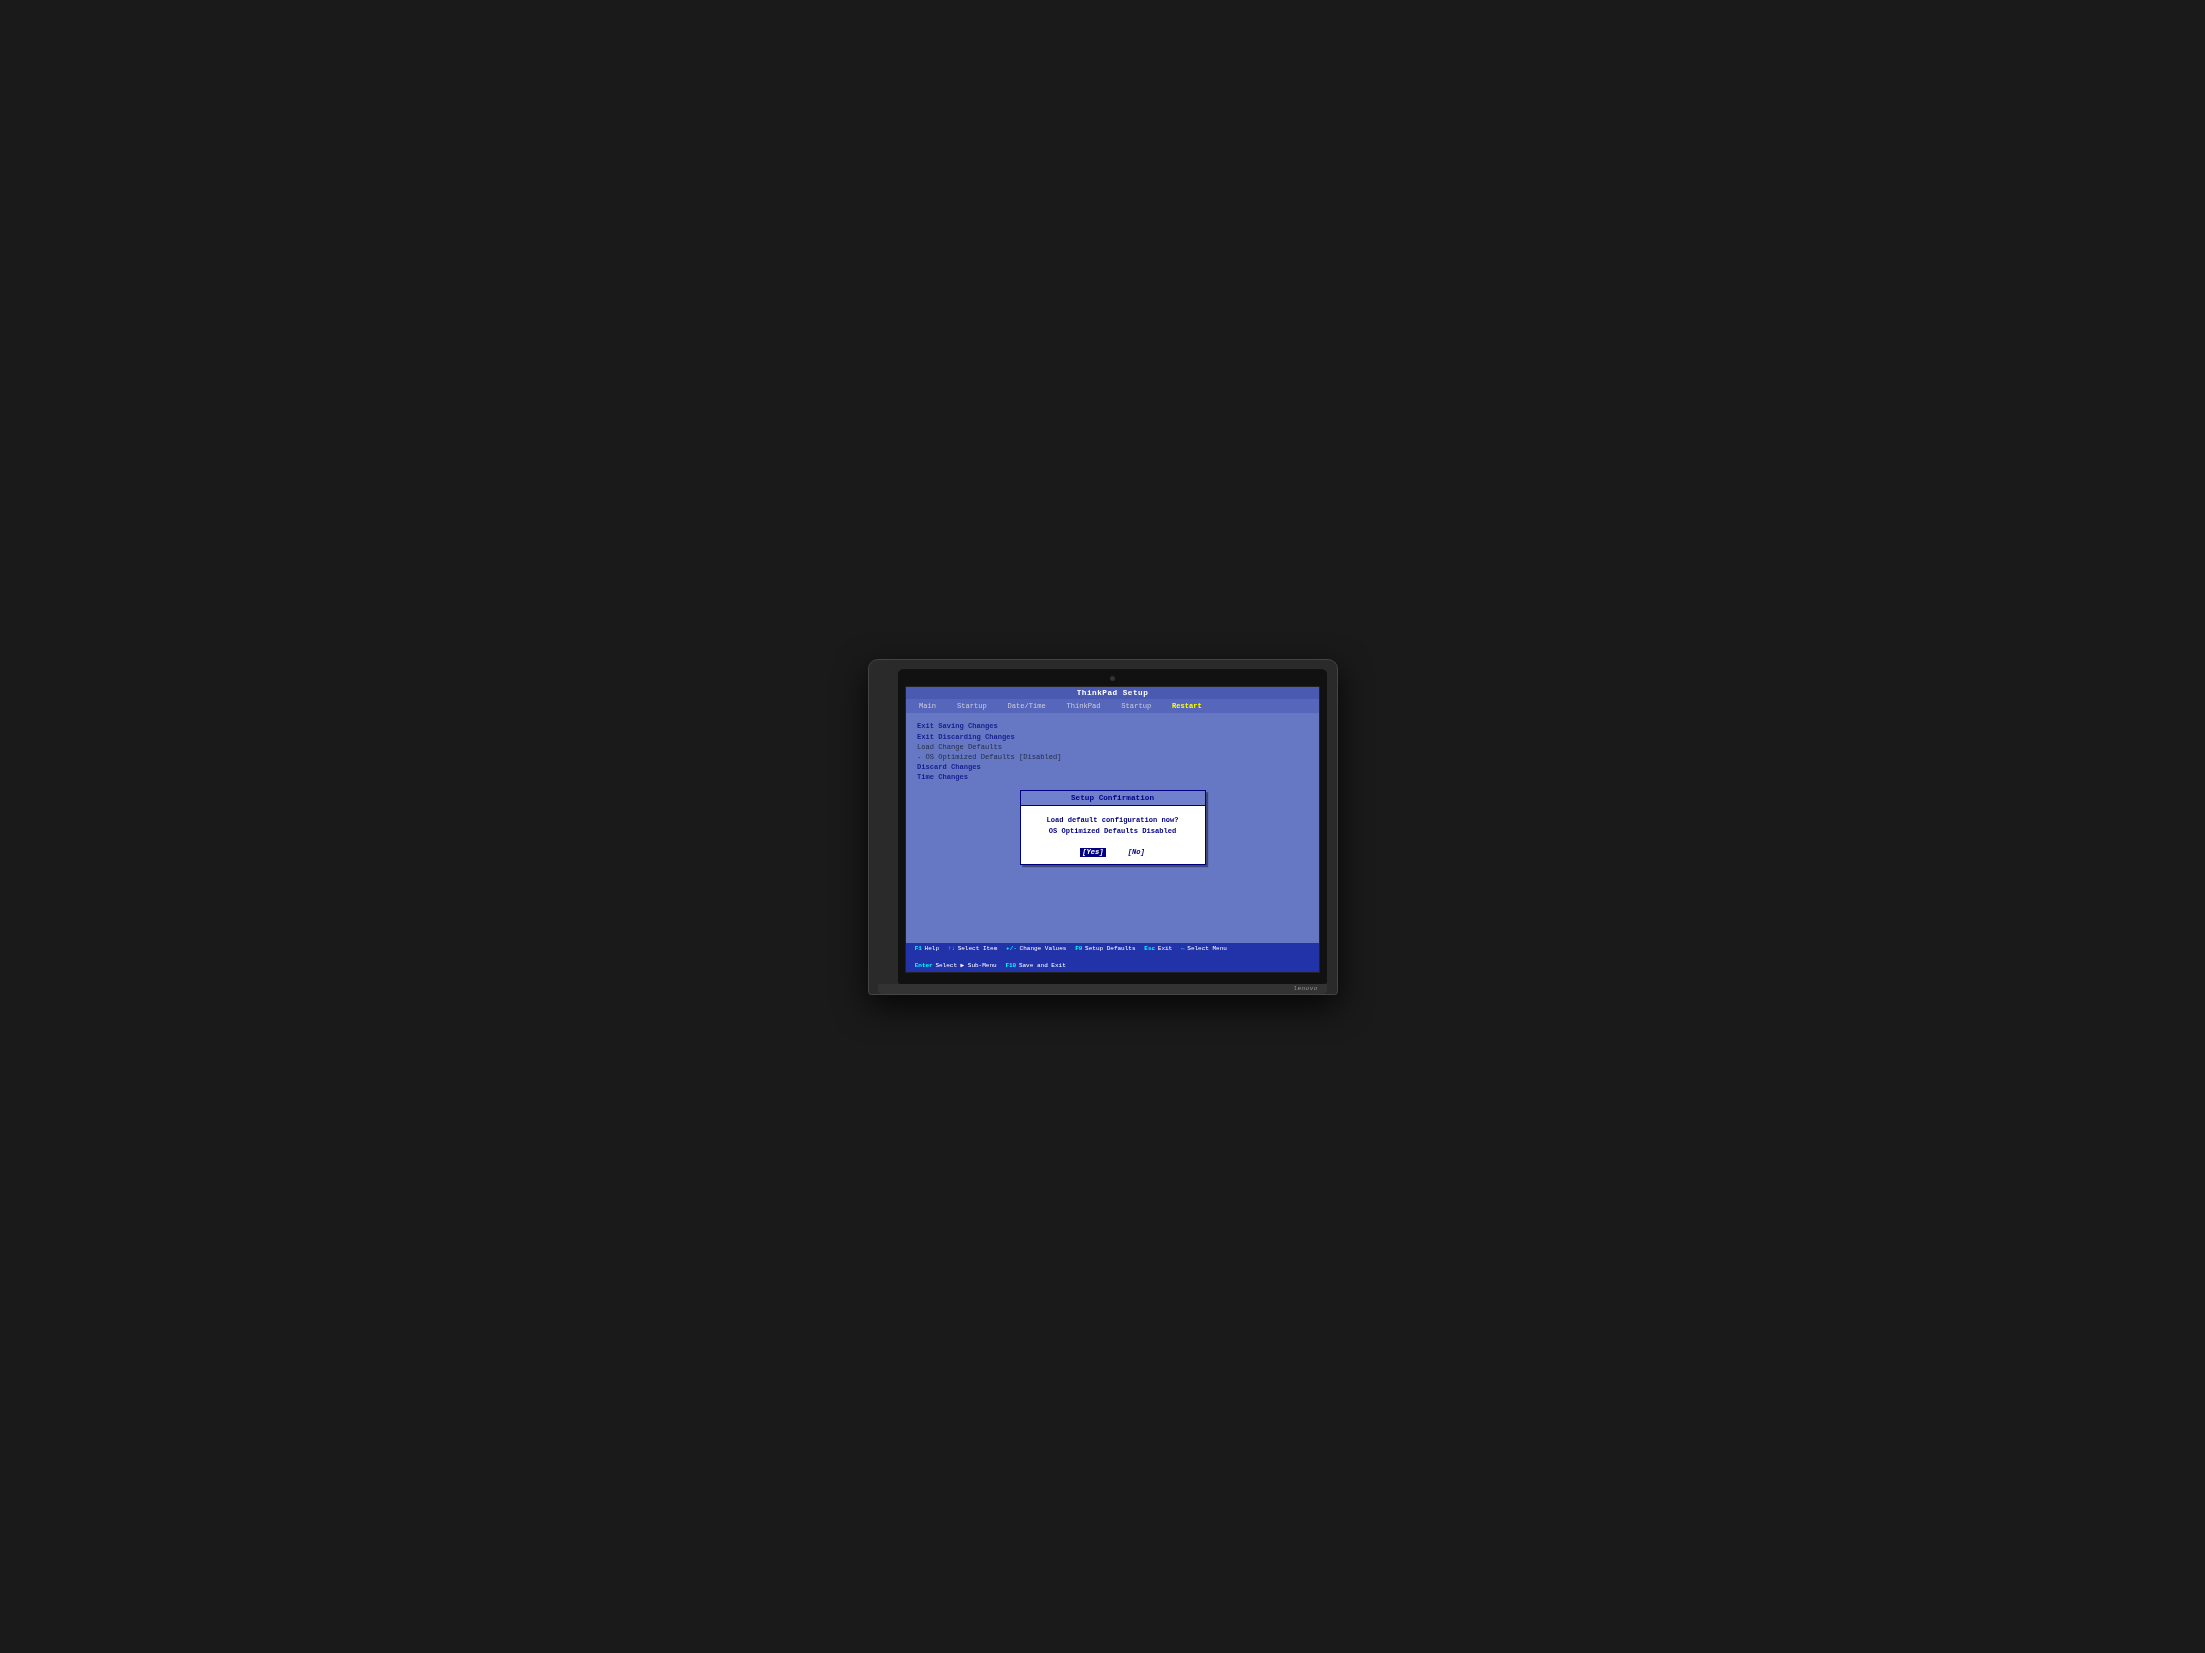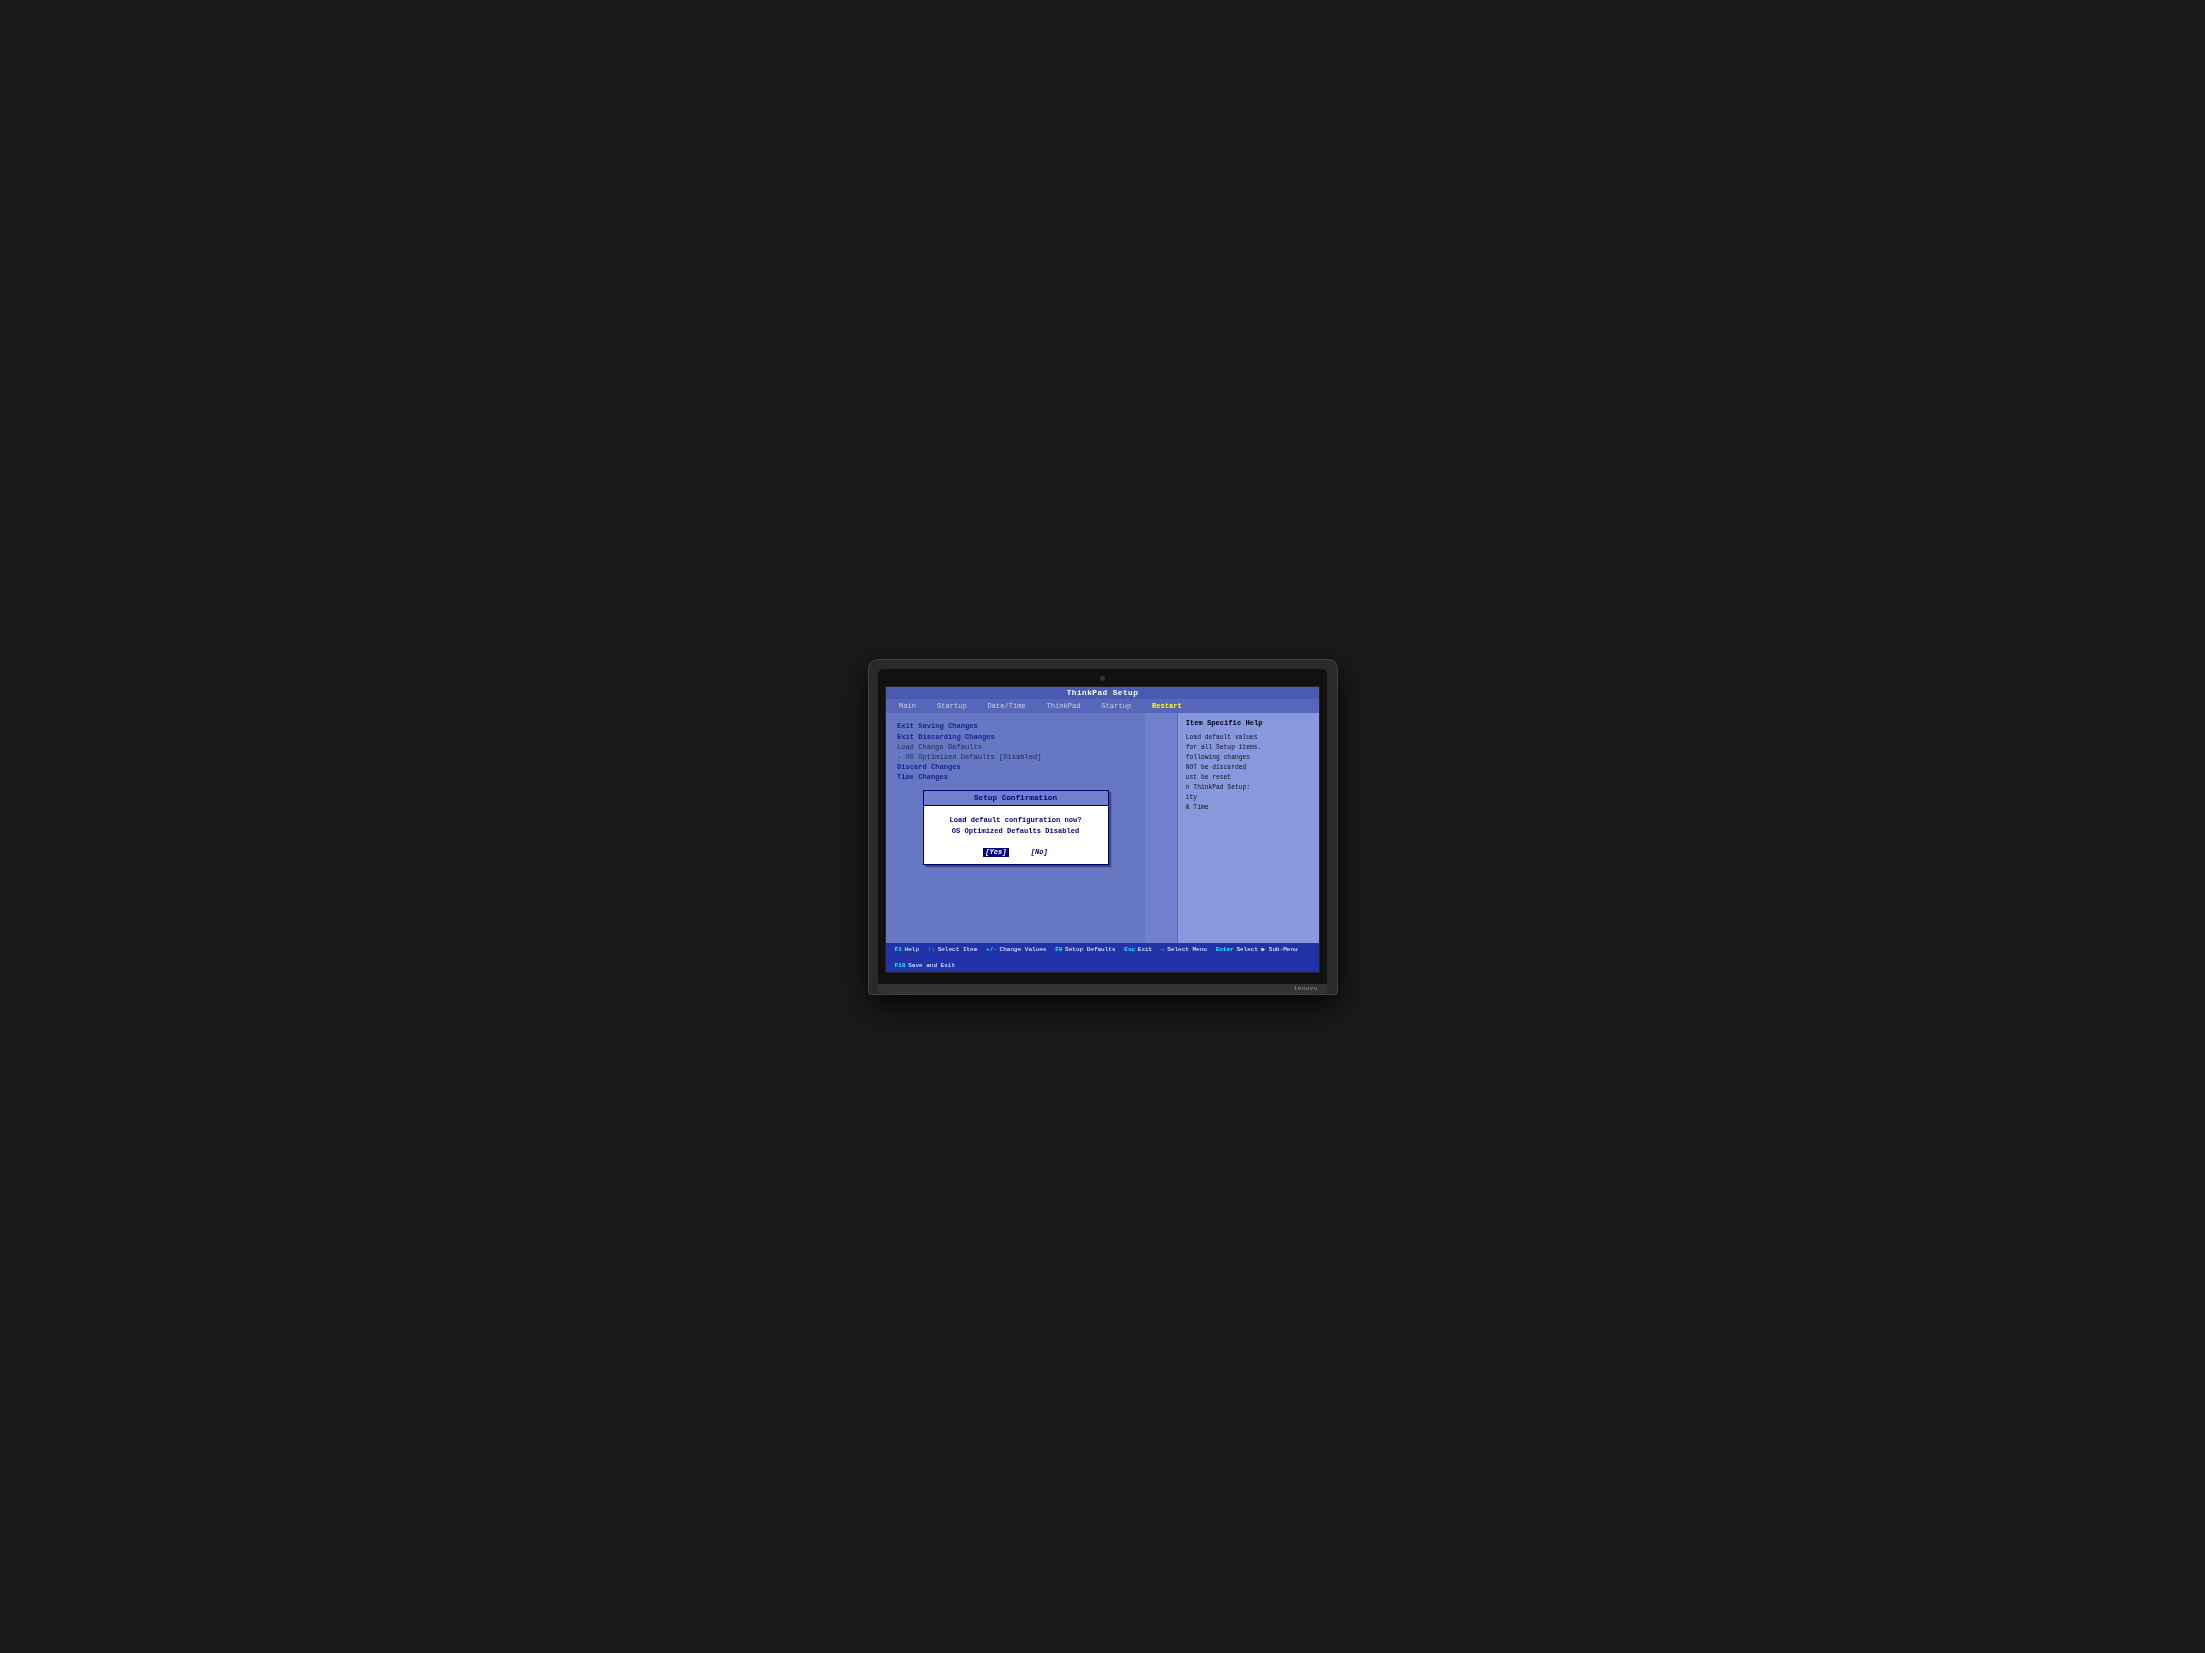--- a/index.html
+++ b/index.html
@@ -20,20 +20,21 @@
       padding: 9.8px 9.8px 0 9.8px;
       box-shadow: 0 11px 33px rgba(0,0,0,0.8);
       border: 1.1px solid #444;
     }
 
     .screen-bezel {
       background: #111;
       border-radius: 5.5px 5.5px 2.2px 2.2px;
       padding: 6.6px 6.6px 11px 6.6px;
       position: relative;
+      margin-left: 20px;
     }
 
     .screen-bezel::before {
       content: '';
       display: block;
       width: 5.5px;
       height: 5.5px;
       background: #333;
       border-radius: 50%;
       margin: 0 auto 4.4px auto;
@@ -271,26 +272,20 @@
                 <div>OS Optimized Defaults Disabled</div>
               </div>
               <div class="dialog-buttons">
                 <span class="dialog-btn selected">[Yes]</span>
                 <span class="dialog-btn">[No]</span>
               </div>
             </div>
           </div>
         </div>
 
-        <div class="bios-right">
-          <div class="bios-right-title">Item Specific Help</div>
-          <div class="help-text">
-            Load default values<br>for all Setup items.<br>following changes<br>NOT be discarded<br>ust be reset<br>n ThinkPad Setup:<br>ity<br>&amp; Time
-          </div>
-        </div>
       </div>
 
       <div class="bios-footer">
         <div class="footer-group">
           <span class="footer-key">F1</span>
           <span class="footer-label">Help</span>
         </div>
         <div class="footer-group">
           <span class="footer-key">↑↓</span>
           <span class="footer-label">Select Item</span>

